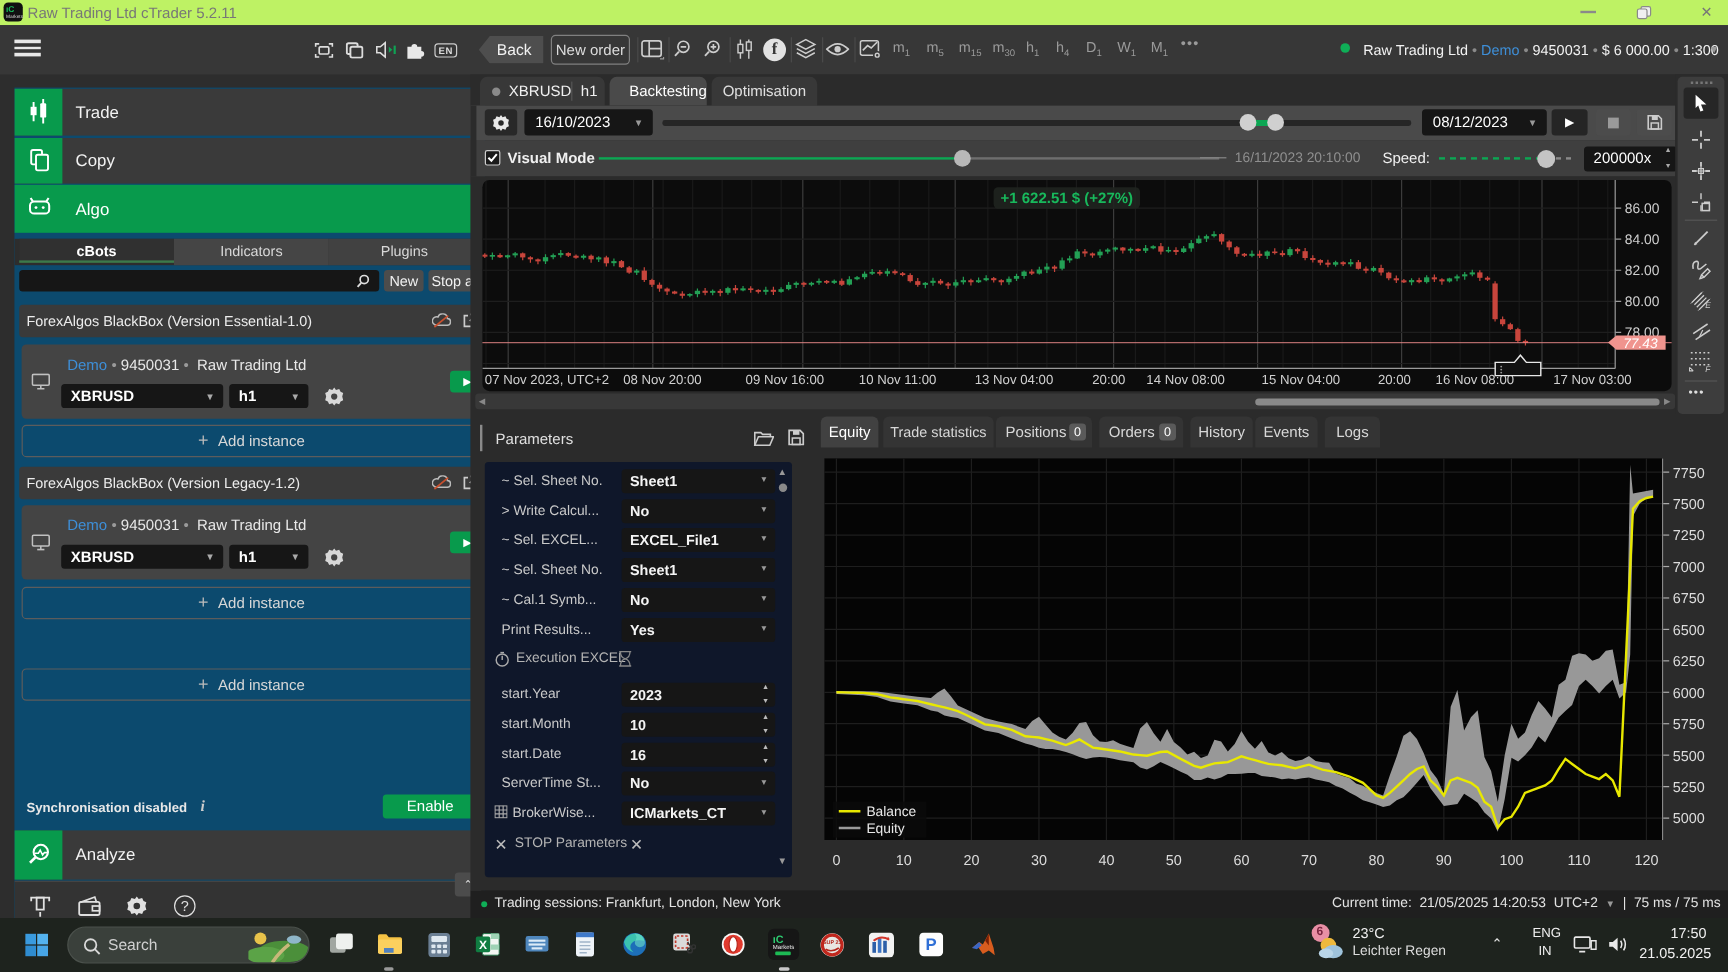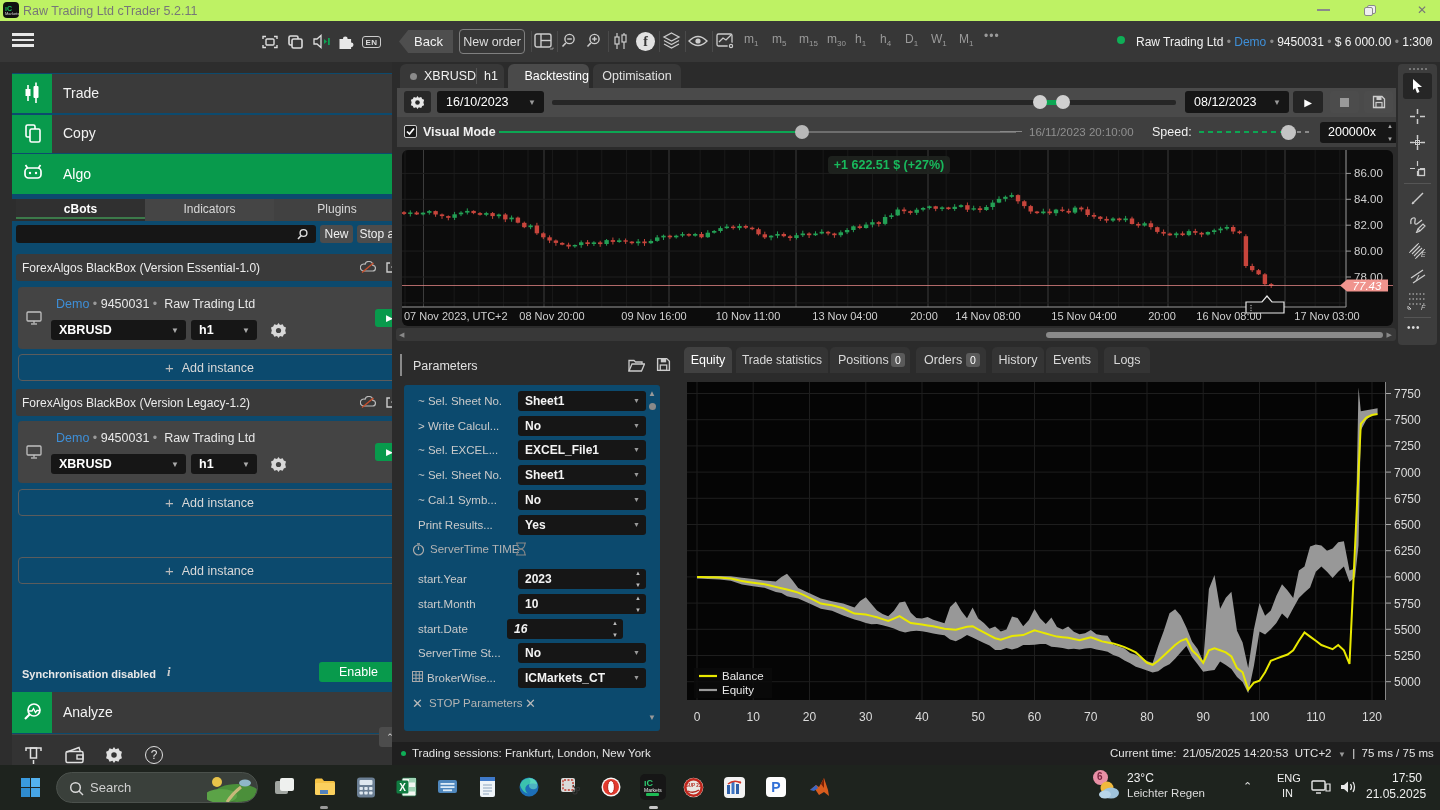--- a/index.html
+++ b/index.html
@@ -782,21 +782,21 @@
   <svg class="abs" style="left:236px;top:14px;" width="17" height="13" viewBox="0 0 17 13">
     <path d="M1 12 V1.5 H6 L7.5 3 H14 V5" fill="none" stroke="#ccc" stroke-width="1.3"></path>
     <path d="M1 12 L4 5 H16.5 L13.5 12 Z" fill="none" stroke="#ccc" stroke-width="1.3"></path>
   </svg>
   <svg class="abs" style="left:264px;top:12px;" width="15" height="15" viewBox="0 0 14 14">
     <path d="M1.5 1.5 H10 L12.5 4 V12.5 H1.5 Z" fill="none" stroke="#ccc" stroke-width="1.3"></path>
     <rect x="4" y="7.5" width="6" height="5" fill="none" stroke="#ccc" stroke-width="1.2"></rect>
     <rect x="4.5" y="1.5" width="5" height="3.5" fill="#ccc"></rect>
   </svg>
 
-  <div class="abs" style="left:12px;top:40px;width:256px;height:346px;background:#0c4a6e;border-radius:3px;overflow:hidden;">
+  <div class="abs" style="left:12px;top:40px;width:256px;height:346px;background:#0f172a;border-radius:3px;overflow:hidden;">
     <div class="abs" style="left:8px;top:6px;width:240px;height:20px;">
 <span class="abs" style="left:6px;top:4px;font-size:11.5px;color:#cacaca;">~ Sel. Sheet No.</span>
 <div class="abs inp" style="left:106px;top:0;width:128px;height:20px;">
 <span class="abs" style="left:7px;top:3px;font-size:12px;font-weight:bold;color:#f4f4f4;">Sheet1</span>
 <span class="abs" style="right:6px;top:6px;font-size:7px;color:#999;">▼</span>
 </div>
 </div>
 <div class="abs" style="left:8px;top:31px;width:240px;height:20px;">
 <span class="abs" style="left:6px;top:4px;font-size:11.5px;color:#cacaca;">&gt; Write Calcul...</span>
 <div class="abs inp" style="left:106px;top:0;width:128px;height:20px;">
@@ -831,21 +831,21 @@
 <span class="abs" style="left:7px;top:3px;font-size:12px;font-weight:bold;color:#f4f4f4;">Yes</span>
 <span class="abs" style="right:6px;top:6px;font-size:7px;color:#999;">▼</span>
 </div>
 </div>
 <div class="abs" style="left:8px;top:157px;width:240px;height:18px;">
 <svg class="abs" style="left:0;top:1px;" width="13" height="13" viewBox="0 0 13 13">
             <circle cx="6.5" cy="7" r="5" fill="none" stroke="#aaa" stroke-width="1.2"></circle>
             <line x1="6.5" y1="7" x2="6.5" y2="3.5" stroke="#aaa" stroke-width="1.2"></line>
             <line x1="5" y1="0.8" x2="8" y2="0.8" stroke="#aaa" stroke-width="1.2"></line>
           </svg>
-<span class="abs" style="left:18px;top:1px;font-size:11.5px;color:#b4b4b4;">ServerTime TIME</span>
+<span class="abs" style="left:18px;top:1px;font-size:11.5px;color:#b4b4b4;">Execution EXCEL</span>
 <svg class="abs" style="left:103px;top:0px;" width="12" height="14" viewBox="0 0 12 14">
             <path d="M1 1 H11 M1 13 H11 M2 1 Q2 6 6 7 Q10 8 10 13 M10 1 Q10 6 6 7 Q2 8 2 13" stroke="#888" stroke-width="1.1" fill="none"></path>
           </svg>
 </div>
 <div class="abs" style="left:8px;top:184px;width:240px;height:20px;">
 <span class="abs" style="left:6px;top:4px;font-size:11.5px;color:#cacaca;">start.Year</span>
 <div class="abs inp" style="left:106px;top:0;width:128px;height:20px;">
 <span class="abs" style="left:7px;top:3px;font-size:12px;font-weight:bold;color:#f4f4f4;">2023</span>
 <span class="abs" style="right:5px;top:1px;font-size:6px;color:#bbb;">▲</span>
             <span class="abs" style="right:5px;bottom:1px;font-size:6px;color:#bbb;">▼</span>
@@ -854,21 +854,21 @@
 <div class="abs" style="left:8px;top:209px;width:240px;height:20px;">
 <span class="abs" style="left:6px;top:4px;font-size:11.5px;color:#cacaca;">start.Month</span>
 <div class="abs inp" style="left:106px;top:0;width:128px;height:20px;">
 <span class="abs" style="left:7px;top:3px;font-size:12px;font-weight:bold;color:#f4f4f4;">10</span>
 <span class="abs" style="right:5px;top:1px;font-size:6px;color:#bbb;">▲</span>
             <span class="abs" style="right:5px;bottom:1px;font-size:6px;color:#bbb;">▼</span>
 </div>
 </div>
 <div class="abs" style="left:8px;top:234px;width:240px;height:20px;">
 <span class="abs" style="left:6px;top:4px;font-size:11.5px;color:#cacaca;">start.Date</span>
-<div class="abs inp" style="left:95px;top:0;width:116px;height:20px;font-style:italic;">
+<div class="abs inp" style="left:106px;top:0;width:128px;height:20px;">
 <span class="abs" style="left:7px;top:3px;font-size:12px;font-weight:bold;color:#f4f4f4;">16</span>
 <span class="abs" style="right:5px;top:1px;font-size:6px;color:#bbb;">▲</span>
             <span class="abs" style="right:5px;bottom:1px;font-size:6px;color:#bbb;">▼</span>
 </div>
 </div>
 <div class="abs" style="left:8px;top:258px;width:240px;height:20px;">
 <span class="abs" style="left:6px;top:4px;font-size:11.5px;color:#cacaca;">ServerTime St...</span>
 <div class="abs inp" style="left:106px;top:0;width:128px;height:20px;">
 <span class="abs" style="left:7px;top:3px;font-size:12px;font-weight:bold;color:#f4f4f4;">No</span>
 <span class="abs" style="right:6px;top:6px;font-size:7px;color:#999;">▼</span>

